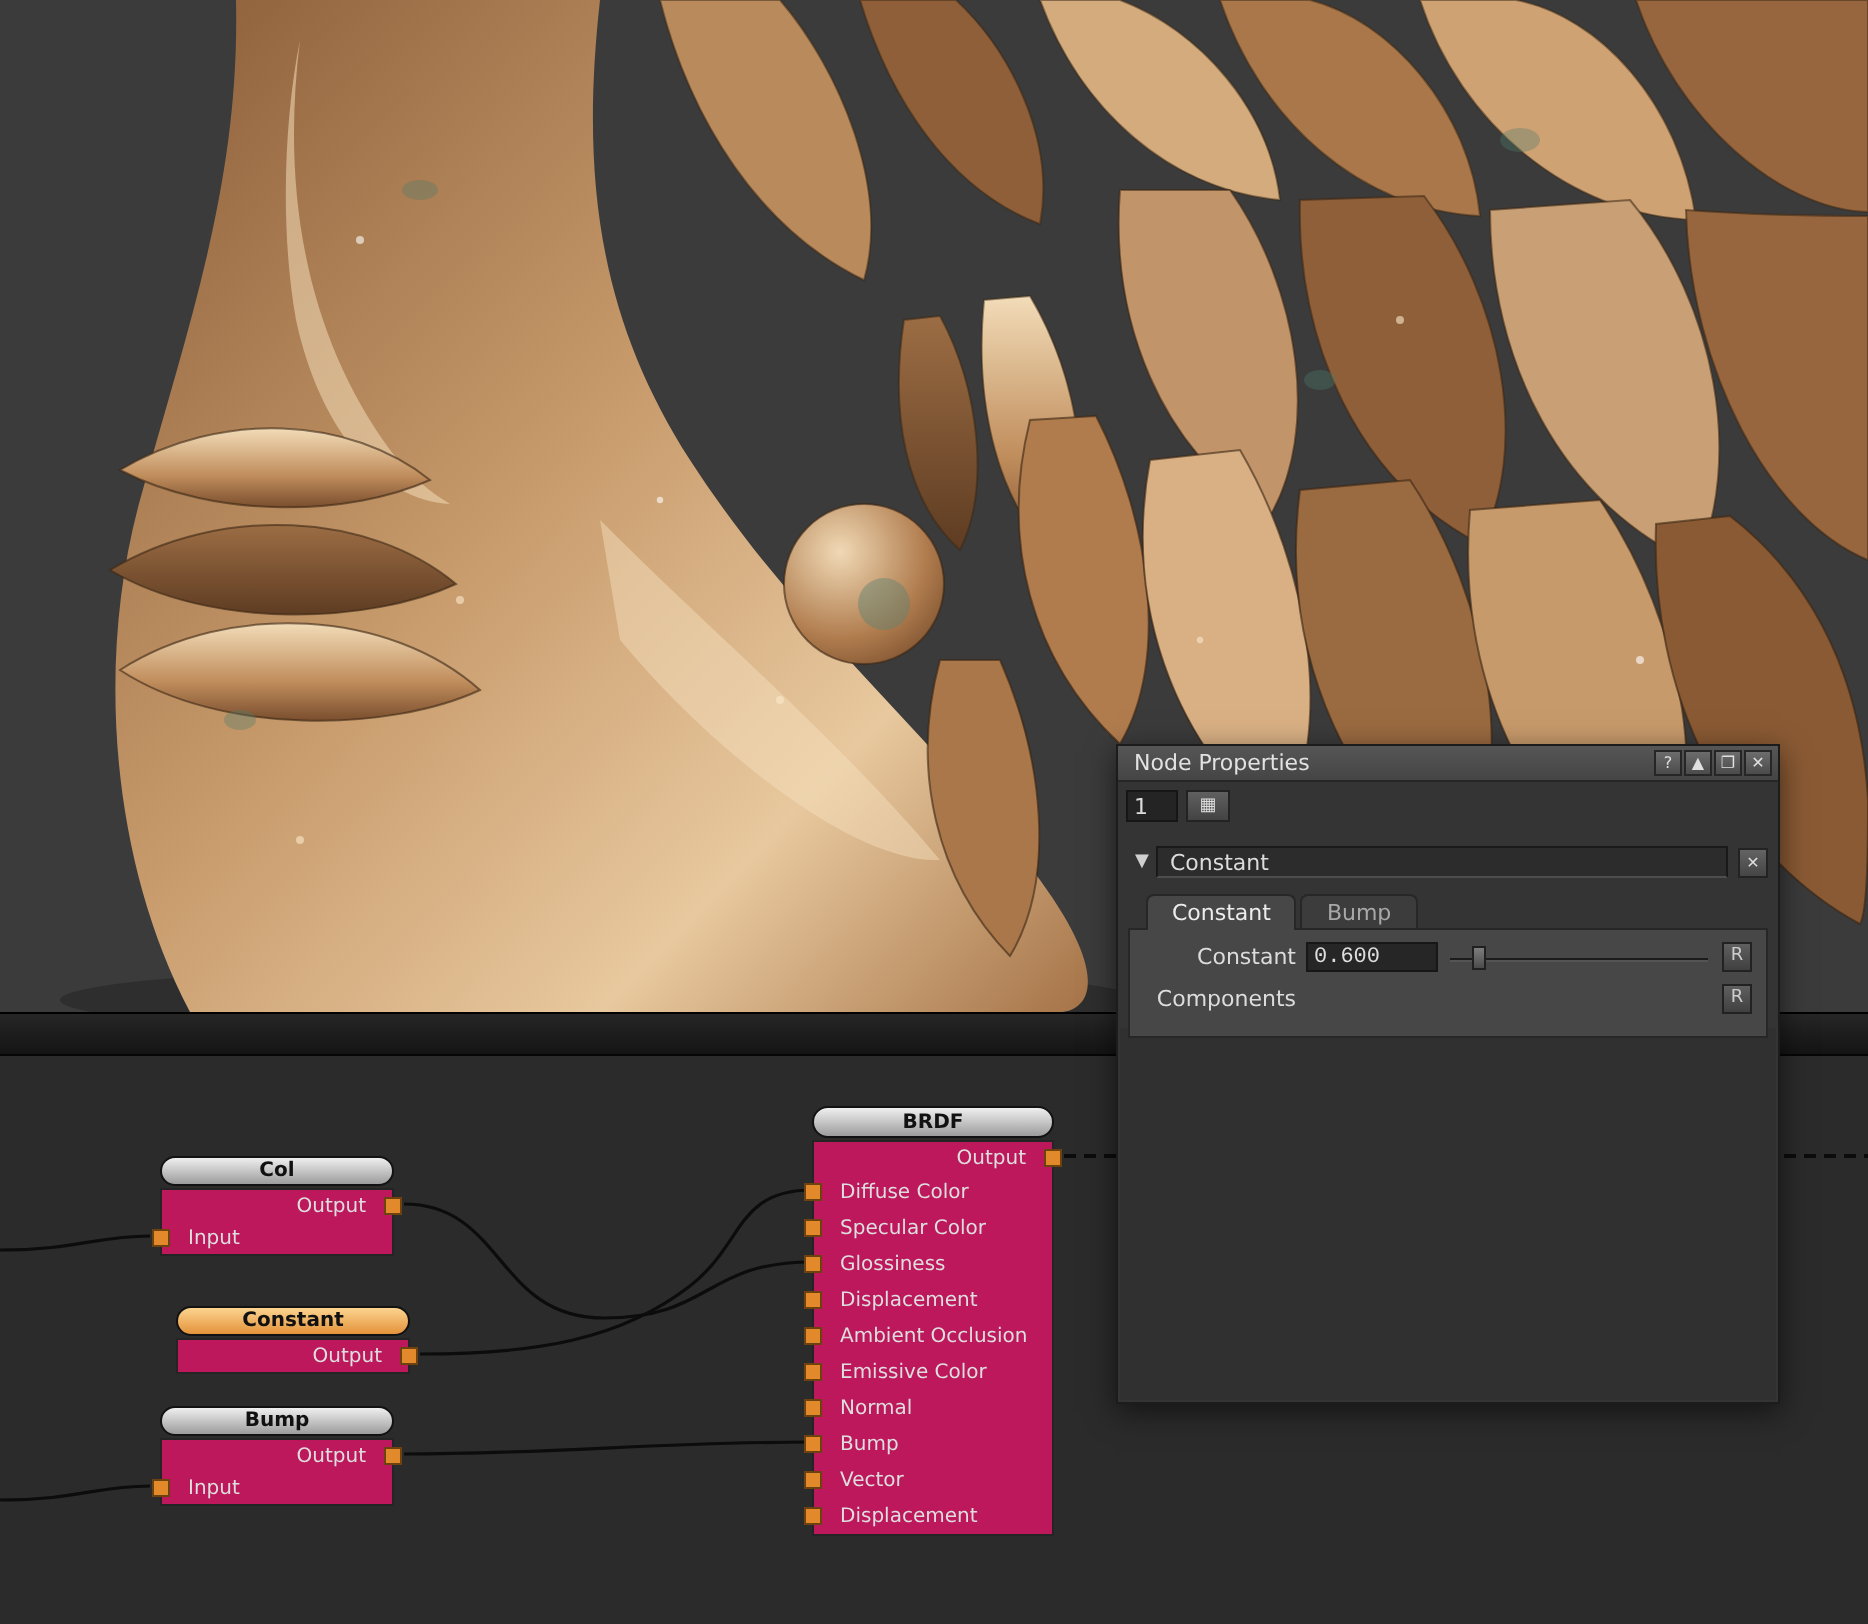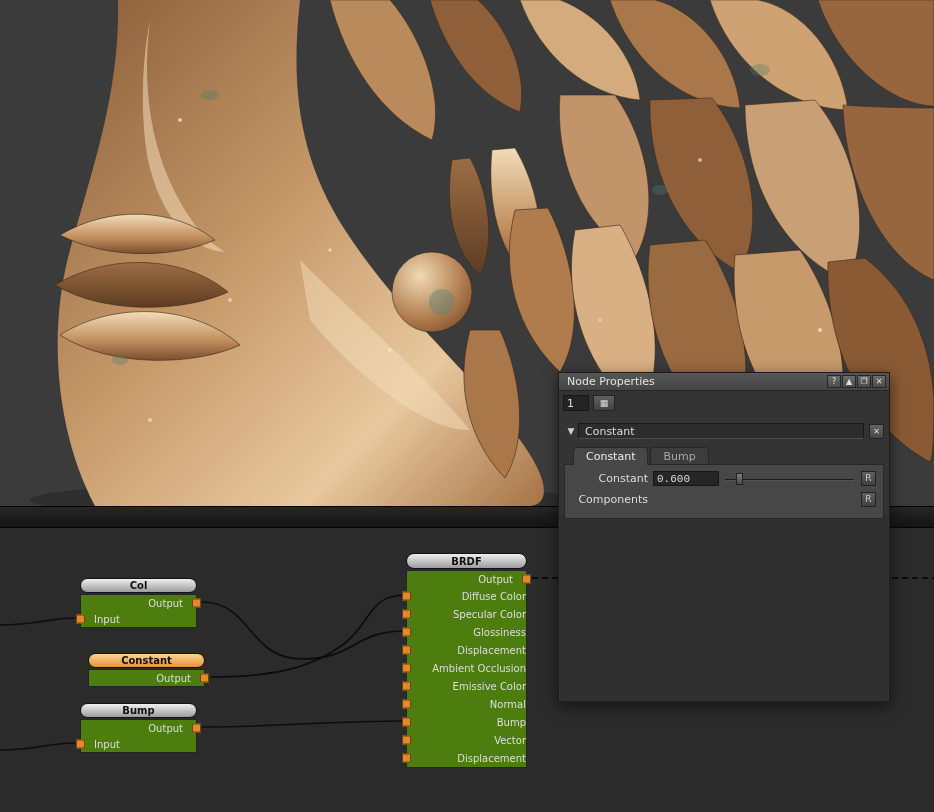--- a/index.html
+++ b/index.html
@@ -18,23 +18,23 @@
   
   .schematic { position:absolute; left:0; top:528px; width:934px; height:284px; background:#2b2b2b; }
   .wires { position:absolute; left:0; top:0; width:934px; height:284px; pointer-events:none; z-index:1; }
 
   .node { position:absolute; z-index:2; }
   .node-header { height:15px; border-radius:8px; border:1px solid #121212;
                  background:linear-gradient(#efefef,#9c9c9c);
                  color:#111; font-size:10px; font-weight:bold;
                  display:flex; align-items:center; justify-content:center; }
   .node.selected .node-header { background:linear-gradient(#fbd490,#e4933a); }
-  .node-body { position:relative; margin-top:1px; background:#4d7c0f; border:1px solid #242424; }
+  .node-body { position:relative; margin-top:1px; background:#be185d; border:1px solid #242424; }
   .nrow { position:relative; height:16px; display:flex; align-items:center; font-size:10px; color:#dedede; }
-  .brdf .nrow { height:18px;justify-content:flex-end; }
+  .brdf .nrow { height:18px; }
   .nrow.out { justify-content:flex-end; padding-right:13px; }
   .nrow.in  { padding-left:13px; }
   .port { position:absolute; width:9px; height:9px; background:#e2892b; border:1px solid #6d420f; top:50%; transform:translateY(-50%); }
   .port.right { right:-5px; }
   .port.left  { left:-5px; }
 
   
   .panel { position:absolute; left:558px; top:372px; width:332px; height:330px; z-index:10;
            background:#343434; border:1px solid #1c1c1c; box-shadow:0 4px 14px rgba(0,0,0,.55);
            color:#d6d6d6; font-size:11px; }

